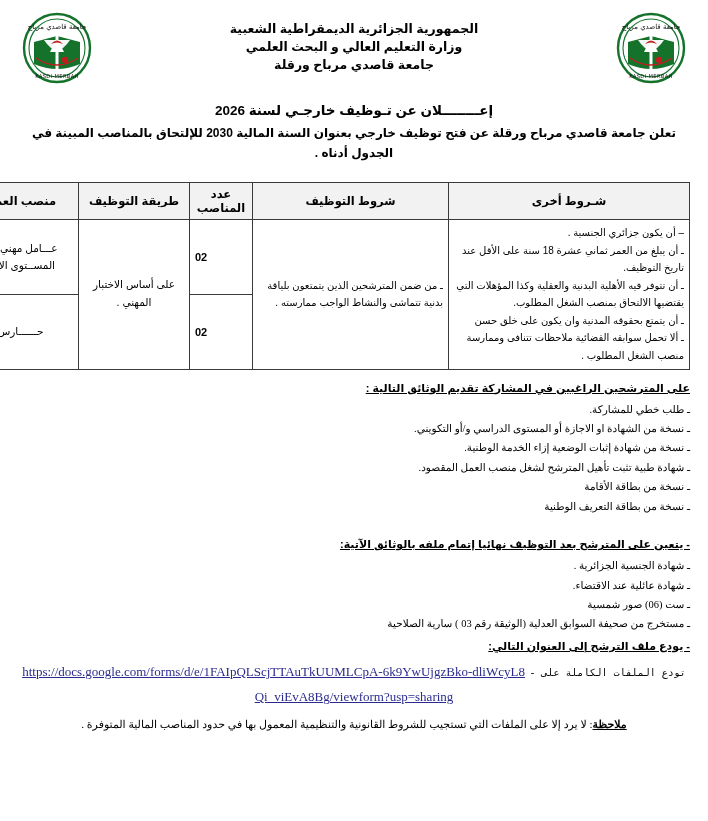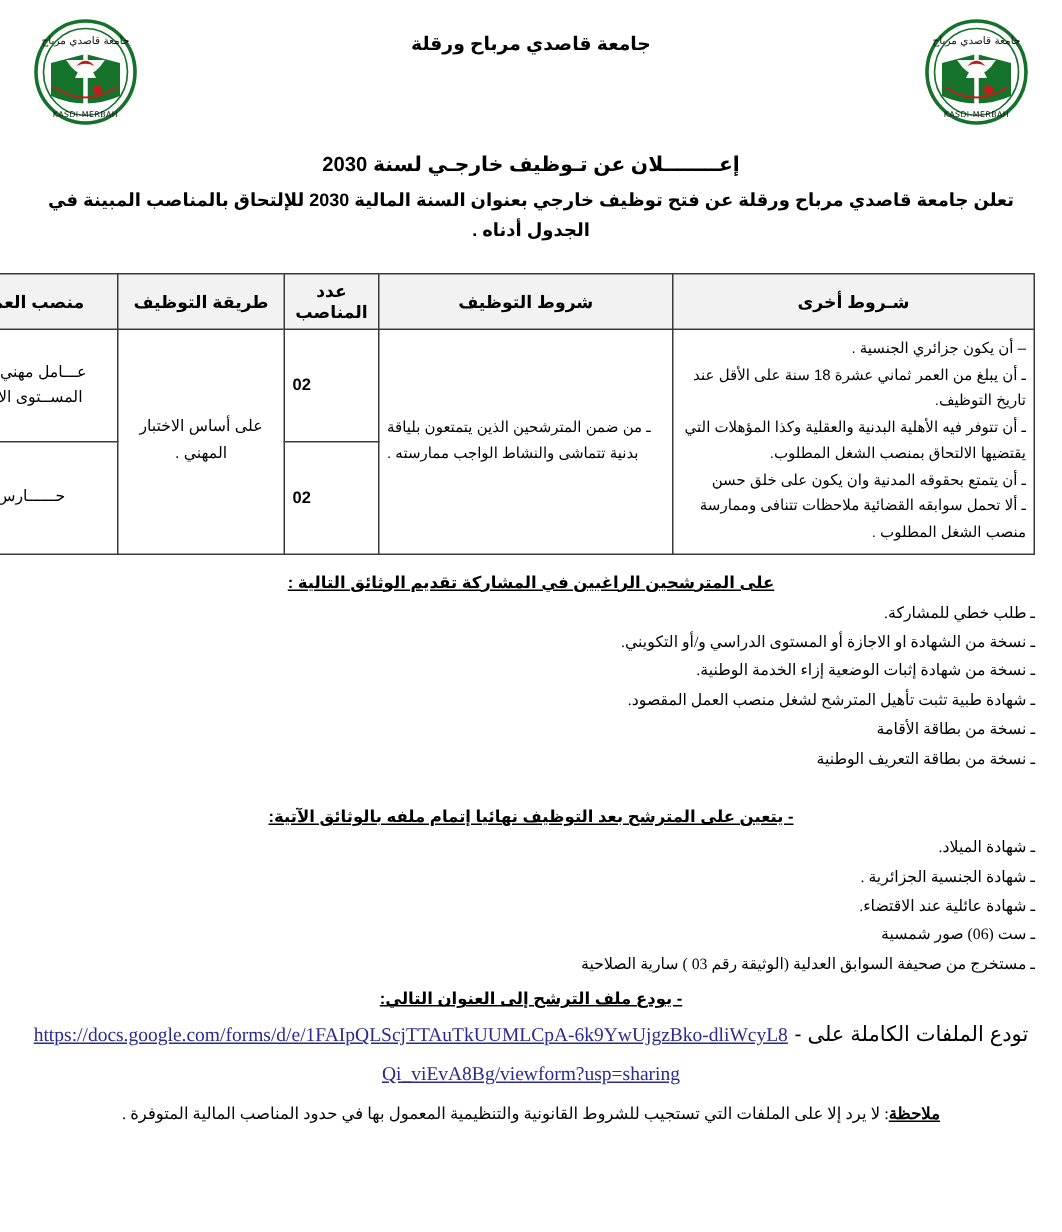--- a/index.html
+++ b/index.html
@@ -99,39 +99,38 @@
     text-align:left;
     font-size:11px;
     font-weight:bold;
   }
   td.method{
     text-align:center;
     font-size:10.5px;
     line-height:1.7;
   }
   td.cond{
-    text-align:left;
+    text-align:right;
     font-size:10px;
     line-height:1.75;
   }
   td.other{
     text-align:right;
     font-size:10px;
     line-height:1.75;
     padding:4px 6px;
   }
   td.other .li{display:block;}
 
   
   .section{
     margin-top:12px;
     font-family:"Liberation Sans","DejaVu Sans",sans-serif;
   }
   .sec-title{
-    text-align:center;
     font-size:11px;
     font-weight:bold;
     text-decoration:underline;
     margin-bottom:5px;
   }
   ul.doclist{
     list-style:none;
     margin:0;padding:0;
   }
   ul.doclist li{
@@ -141,22 +140,22 @@
   }
 
   .section2{margin-top:22px;}
 
   .url-block{
     text-align:center;
     margin-top:2px;
     line-height:1.6;
   }
   .url-lead{
-    font-size:14px;
-    font-family:Liberation Sans, sans-serif;
+    font-size:10px;
+    font-family:Liberation Mono, monospace;
   }
   a.longurl{
     color:#2b2b8f;
     text-decoration:underline;
     font-family:"Liberation Serif","DejaVu Serif",serif;
     font-size:13px;
     word-break:break-all;
     direction:ltr;
     unicode-bidi:embed;
     display:inline;
@@ -207,25 +206,27 @@
         <path d="M37 26 L30 40 L44 40 Z" fill="#ffffff"></path>
         <path d="M31 32 q6 -7 12 0 q-6 -3 -12 0 z" fill="#c01d1d"></path>
         <circle cx="45" cy="48" r="3.2" fill="#c01d1d"></circle>
         <path d="M16 46 Q37 60 58 46" fill="none" stroke="#c01d1d" stroke-width="1.4"></path>
         <text x="37" y="17" font-size="7" text-anchor="middle" fill="#111" font-family="DejaVu Sans, sans-serif">جامعة قاصدي مرباح</text>
         <text x="37" y="66" font-size="5.2" text-anchor="middle" fill="#111" font-family="DejaVu Sans, sans-serif" letter-spacing="0.3">KASDI-MERBAH</text>
       </svg>
     </div>
 
     <div class="header-titles">
+      <div>الجمهورية الجزائرية الديمقراطية الشعبية</div>
+      <div>وزارة التعليم العالي و البحث العلمي</div>
       <div>جامعة قاصدي مرباح ورقلة</div>
     </div>
   </div>
 
-  <div class="announce-title">إعــــــــلان عن تـوظيف خارجـي لسنة 2030</div>
+  <div class="announce-title">إعــــــــلان عن تـوظيف خارجـي لسنة 2026</div>
   <div class="intro">تعلن جامعة قاصدي مرباح ورقلة عن فتح توظيف خارجي  بعنوان السنة المالية    2030   للإلتحاق بالمناصب المبينة  في الجدول أدناه .</div>
 
   <table class="jobs">
     <thead>
       <tr>
         <th class="col-other">شـروط أخرى</th>
         <th class="col-cond">شروط التوظيف</th>
         <th class="col-count">عدد المناصب</th>
         <th class="col-method">طريقة التوظيف</th>
         <th class="col-post">منصب العمل</th>
@@ -260,21 +261,20 @@
       <li>ـ نسخة من شهادة إثبات الوضعية إزاء الخدمة الوطنية.</li>
       <li>ـ شهادة طبية تثبت تأهيل المترشح لشغل منصب العمل المقصود.</li>
       <li>ـ نسخة من بطاقة الأقامة</li>
       <li>ـ نسخة من بطاقة التعريف الوطنية</li>
     </ul>
   </div>
 
   <div class="section section2">
     <div class="sec-title">-  يتعين على المترشح بعد التوظيف  نهائيا إتمام ملفه بالوثائق الآتية:</div>
     <ul class="doclist">
-      <li>ـ شهادة الميلاد.</li>
       <li>ـ شهادة الجنسية الجزائرية .</li>
       <li>ـ شهادة عائلية عند الاقتضاء.</li>
       <li>ـ ست (06) صور شمسية</li>
       <li>ـ مستخرج من صحيفة السوابق العدلية (الوثيقة  رقم 03 ) سارية الصلاحية</li>
     </ul>
   </div>
 
   <div class="section" style="margin-top:6px;">
     <div class="sec-title">-  يودع ملف الترشح  إلى العنوان التالي:</div>
     <div class="url-block">

